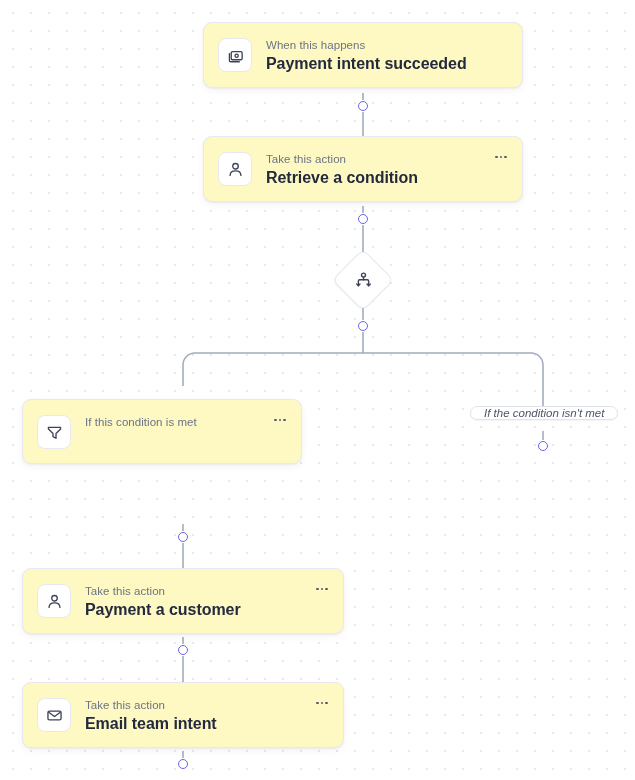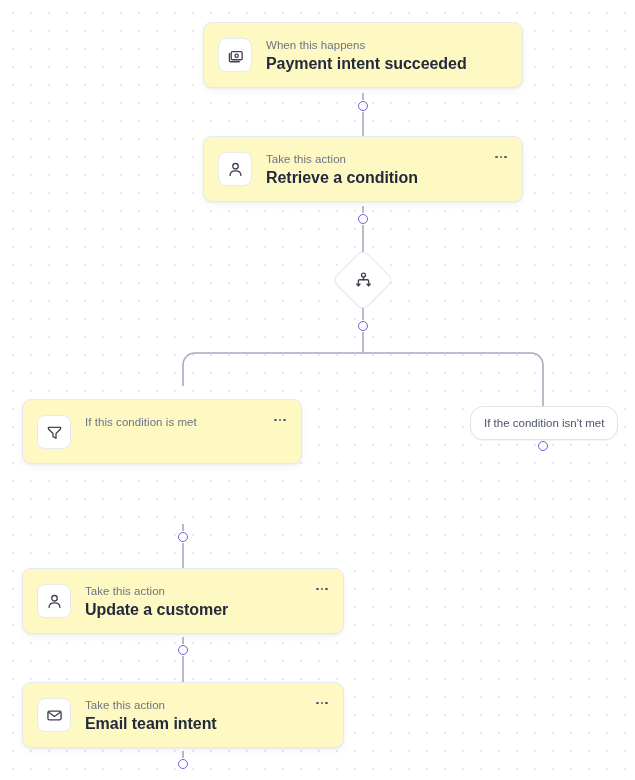--- a/index.html
+++ b/index.html
@@ -155,32 +155,33 @@
     display: flex;
     align-items: center;
     justify-content: center;
   }
 
   
   #else-pill {
     position: absolute;
     left: 470px;
     top: 406px;
-    height: 34px;
+    height: 14px;
     padding: 0 13px;
     display: flex;
     align-items: center;
     background: #ffffff;
     border: 1px solid #dfe3ea;
     border-radius: 13px;
     font-size: 11.5px;
     color: #4d556a;
     white-space: nowrap;
     z-index: 2;
     box-shadow: 0 1px 1px rgba(26,32,56,0.04);
+    font-style: italic;
   }
 </style>
 </head>
 <body>
 
 <div id="canvas">
 
   <svg id="connectors" viewBox="0 0 635 780" width="635" height="780" aria-hidden="true">
 
     <path class="conn-line" d="M363 93 V100"></path>
@@ -287,21 +288,21 @@
 
   <div class="node-card" id="node-action-2">
     <div class="node-icon-box">
       <svg width="19" height="19" viewBox="0 0 20 20" fill="none" stroke="#3c4354" stroke-width="1.4" stroke-linecap="round" stroke-linejoin="round">
         <circle cx="10" cy="6.6" r="2.9"></circle>
         <path d="M4.3 16.2 c0-3.1 2.6-4.7 5.7-4.7 s5.7 1.6 5.7 4.7"></path>
       </svg>
     </div>
     <div class="node-text">
       <div class="node-kicker">Take this action</div>
-      <div class="node-title">Update a customer</div>
+      <div class="node-title">Payment a customer</div>
     </div>
     <div class="node-menu">
       <i></i>
       <i></i>
       <i></i>
     </div>
   </div>
 
   <div class="node-card" id="node-action-3">
     <div class="node-icon-box">

